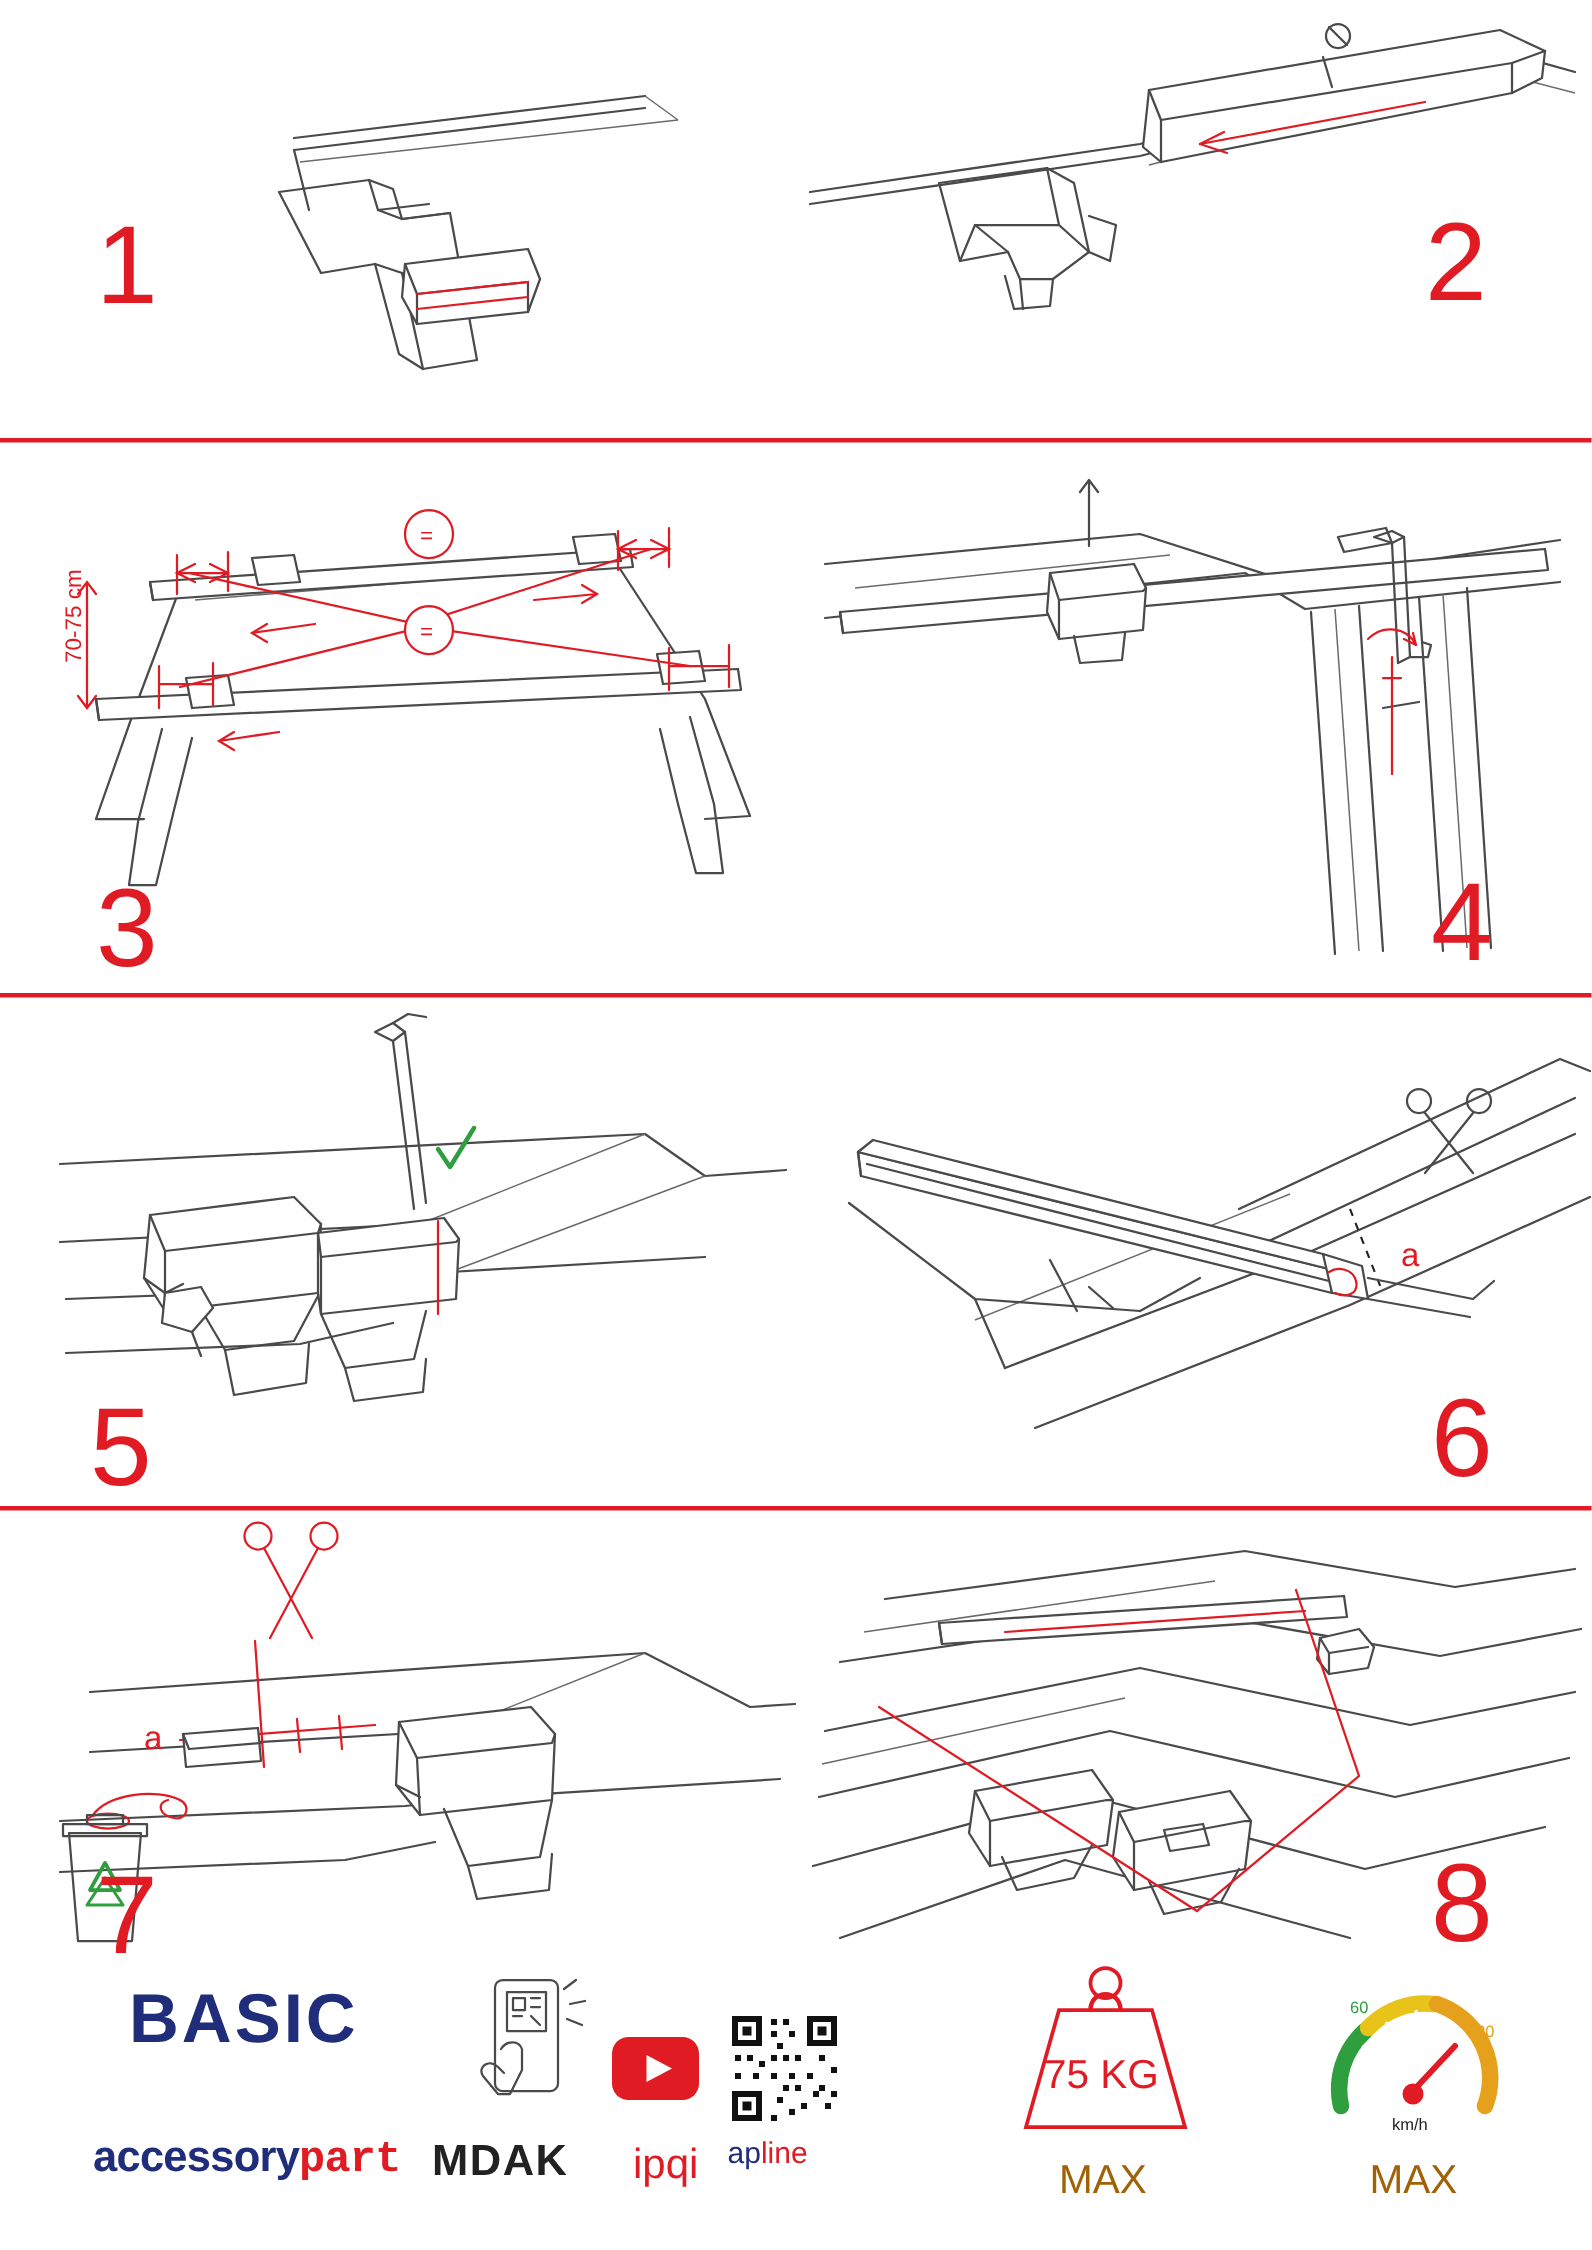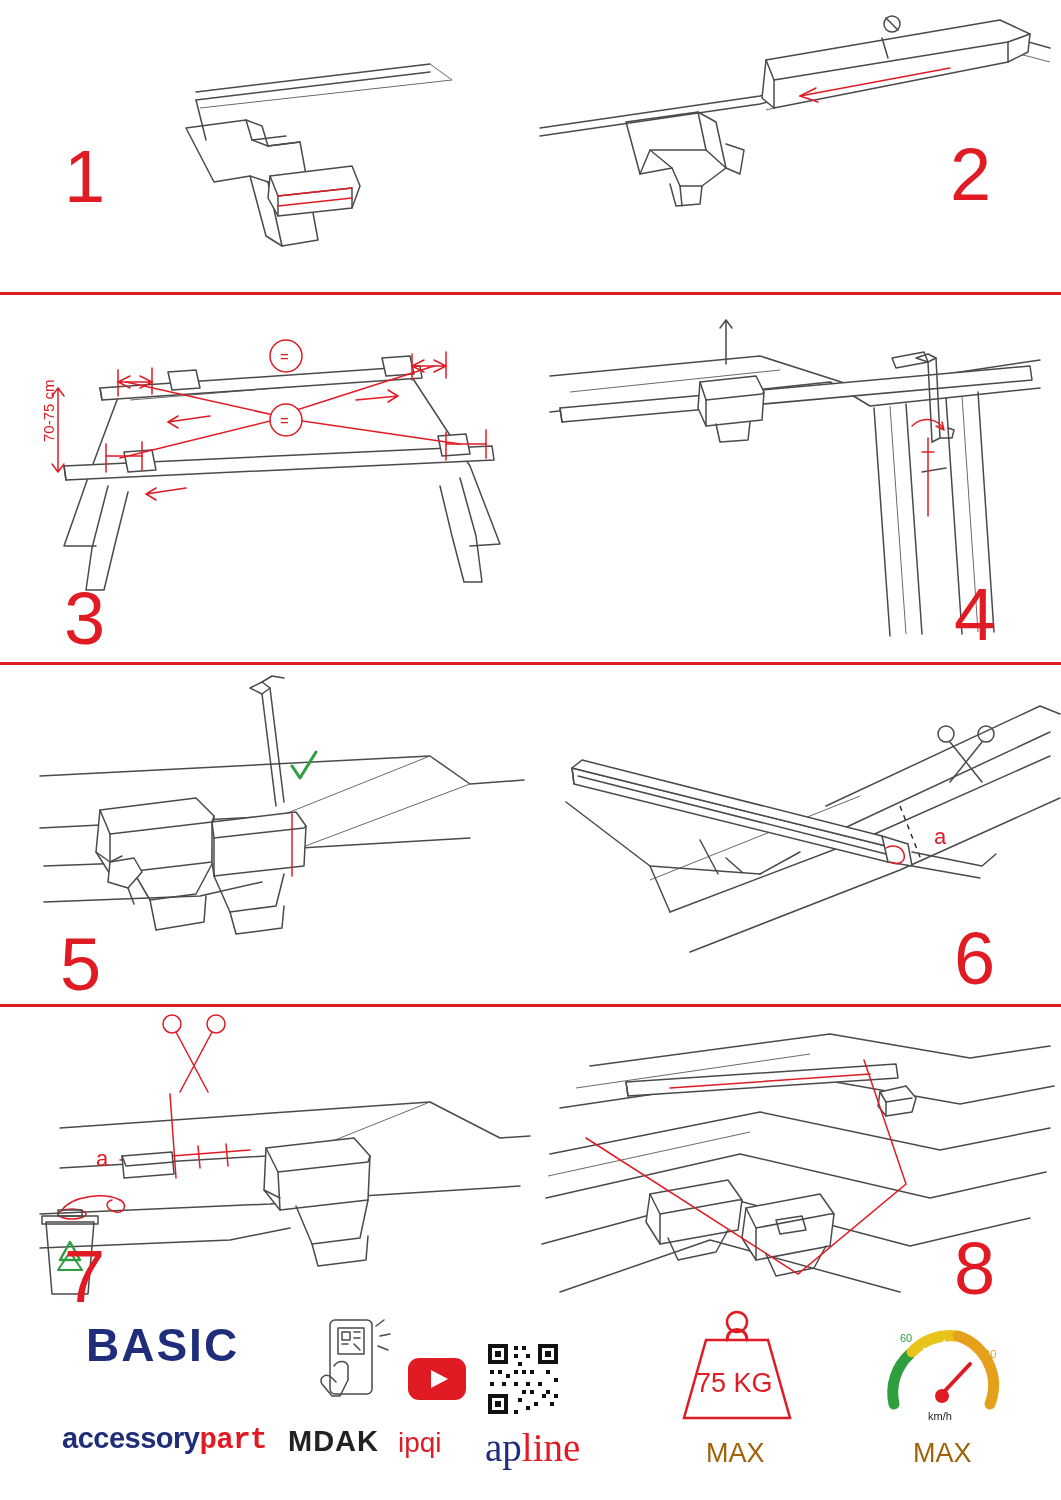--- a/index.html
+++ b/index.html
@@ -17,22 +17,22 @@
   .green{stroke:#2e9e3e;stroke-width:3;fill:none;stroke-linecap:round;stroke-linejoin:round;}
   .dashk{stroke:#222;stroke-width:1.4;fill:none;stroke-dasharray:5 5;}
   .dim-label{font-size:15px;fill:#e01b24;font-family:"Liberation Sans",sans-serif;}
   .letter-a{font-size:22px;fill:#e01b24;font-family:"Liberation Sans",sans-serif;}
   
   .footer{position:absolute;left:0;top:1300px;width:857px;height:200px;}
   .brand-basic{position:absolute;left:86px;top:18px;font-family:"Liberation Sans",sans-serif;font-weight:700;font-size:46px;letter-spacing:2px;color:#1f2d7a;}
   .brand-accessory{position:absolute;left:62px;top:122px;font-family:"Liberation Sans",sans-serif;font-weight:700;font-size:29px;letter-spacing:-0.5px;color:#1f2d7a;}
   .brand-accessory .part{color:#e01b24;font-family:Liberation Mono, monospace;}
   .mdak{position:absolute;left:288px;top:125px;font-family:"Liberation Sans",sans-serif;font-weight:700;font-size:29px;letter-spacing:1px;color:#222;}
-  .ipqi{position:absolute;left:398px;top:127px;font-family:"Liberation Sans",sans-serif;font-size:28px;color:#e01b24;}
-  .apline{position:absolute;left:485px;top:125px;font-family:Liberation Serif, serif;font-size:39px;color:#1f2d7a;}
+  .ipqi{position:absolute;left:422px;top:127px;font-family:"Liberation Sans",sans-serif;font-size:28px;color:#e01b24;}
+  .apline{position:absolute;left:485px;top:125px;font-family:Liberation Sans, sans-serif;font-size:20px;color:#1f2d7a;}
   .apline .l{color:#e01b24;}
   .maxlabel{position:absolute;font-family:"Liberation Sans",sans-serif;font-size:27px;color:#a16207;}
   .kgtext{font-family:"Liberation Sans",sans-serif;font-size:27px;fill:#e01b24;font-weight:400;}
   .kmh{font-family:"Liberation Sans",sans-serif;font-size:11px;fill:#222;}
   .spdnum{font-family:"Liberation Sans",sans-serif;font-size:11px;}
 </style>
 </head>
 <body>
 
 <div class="sheet">

